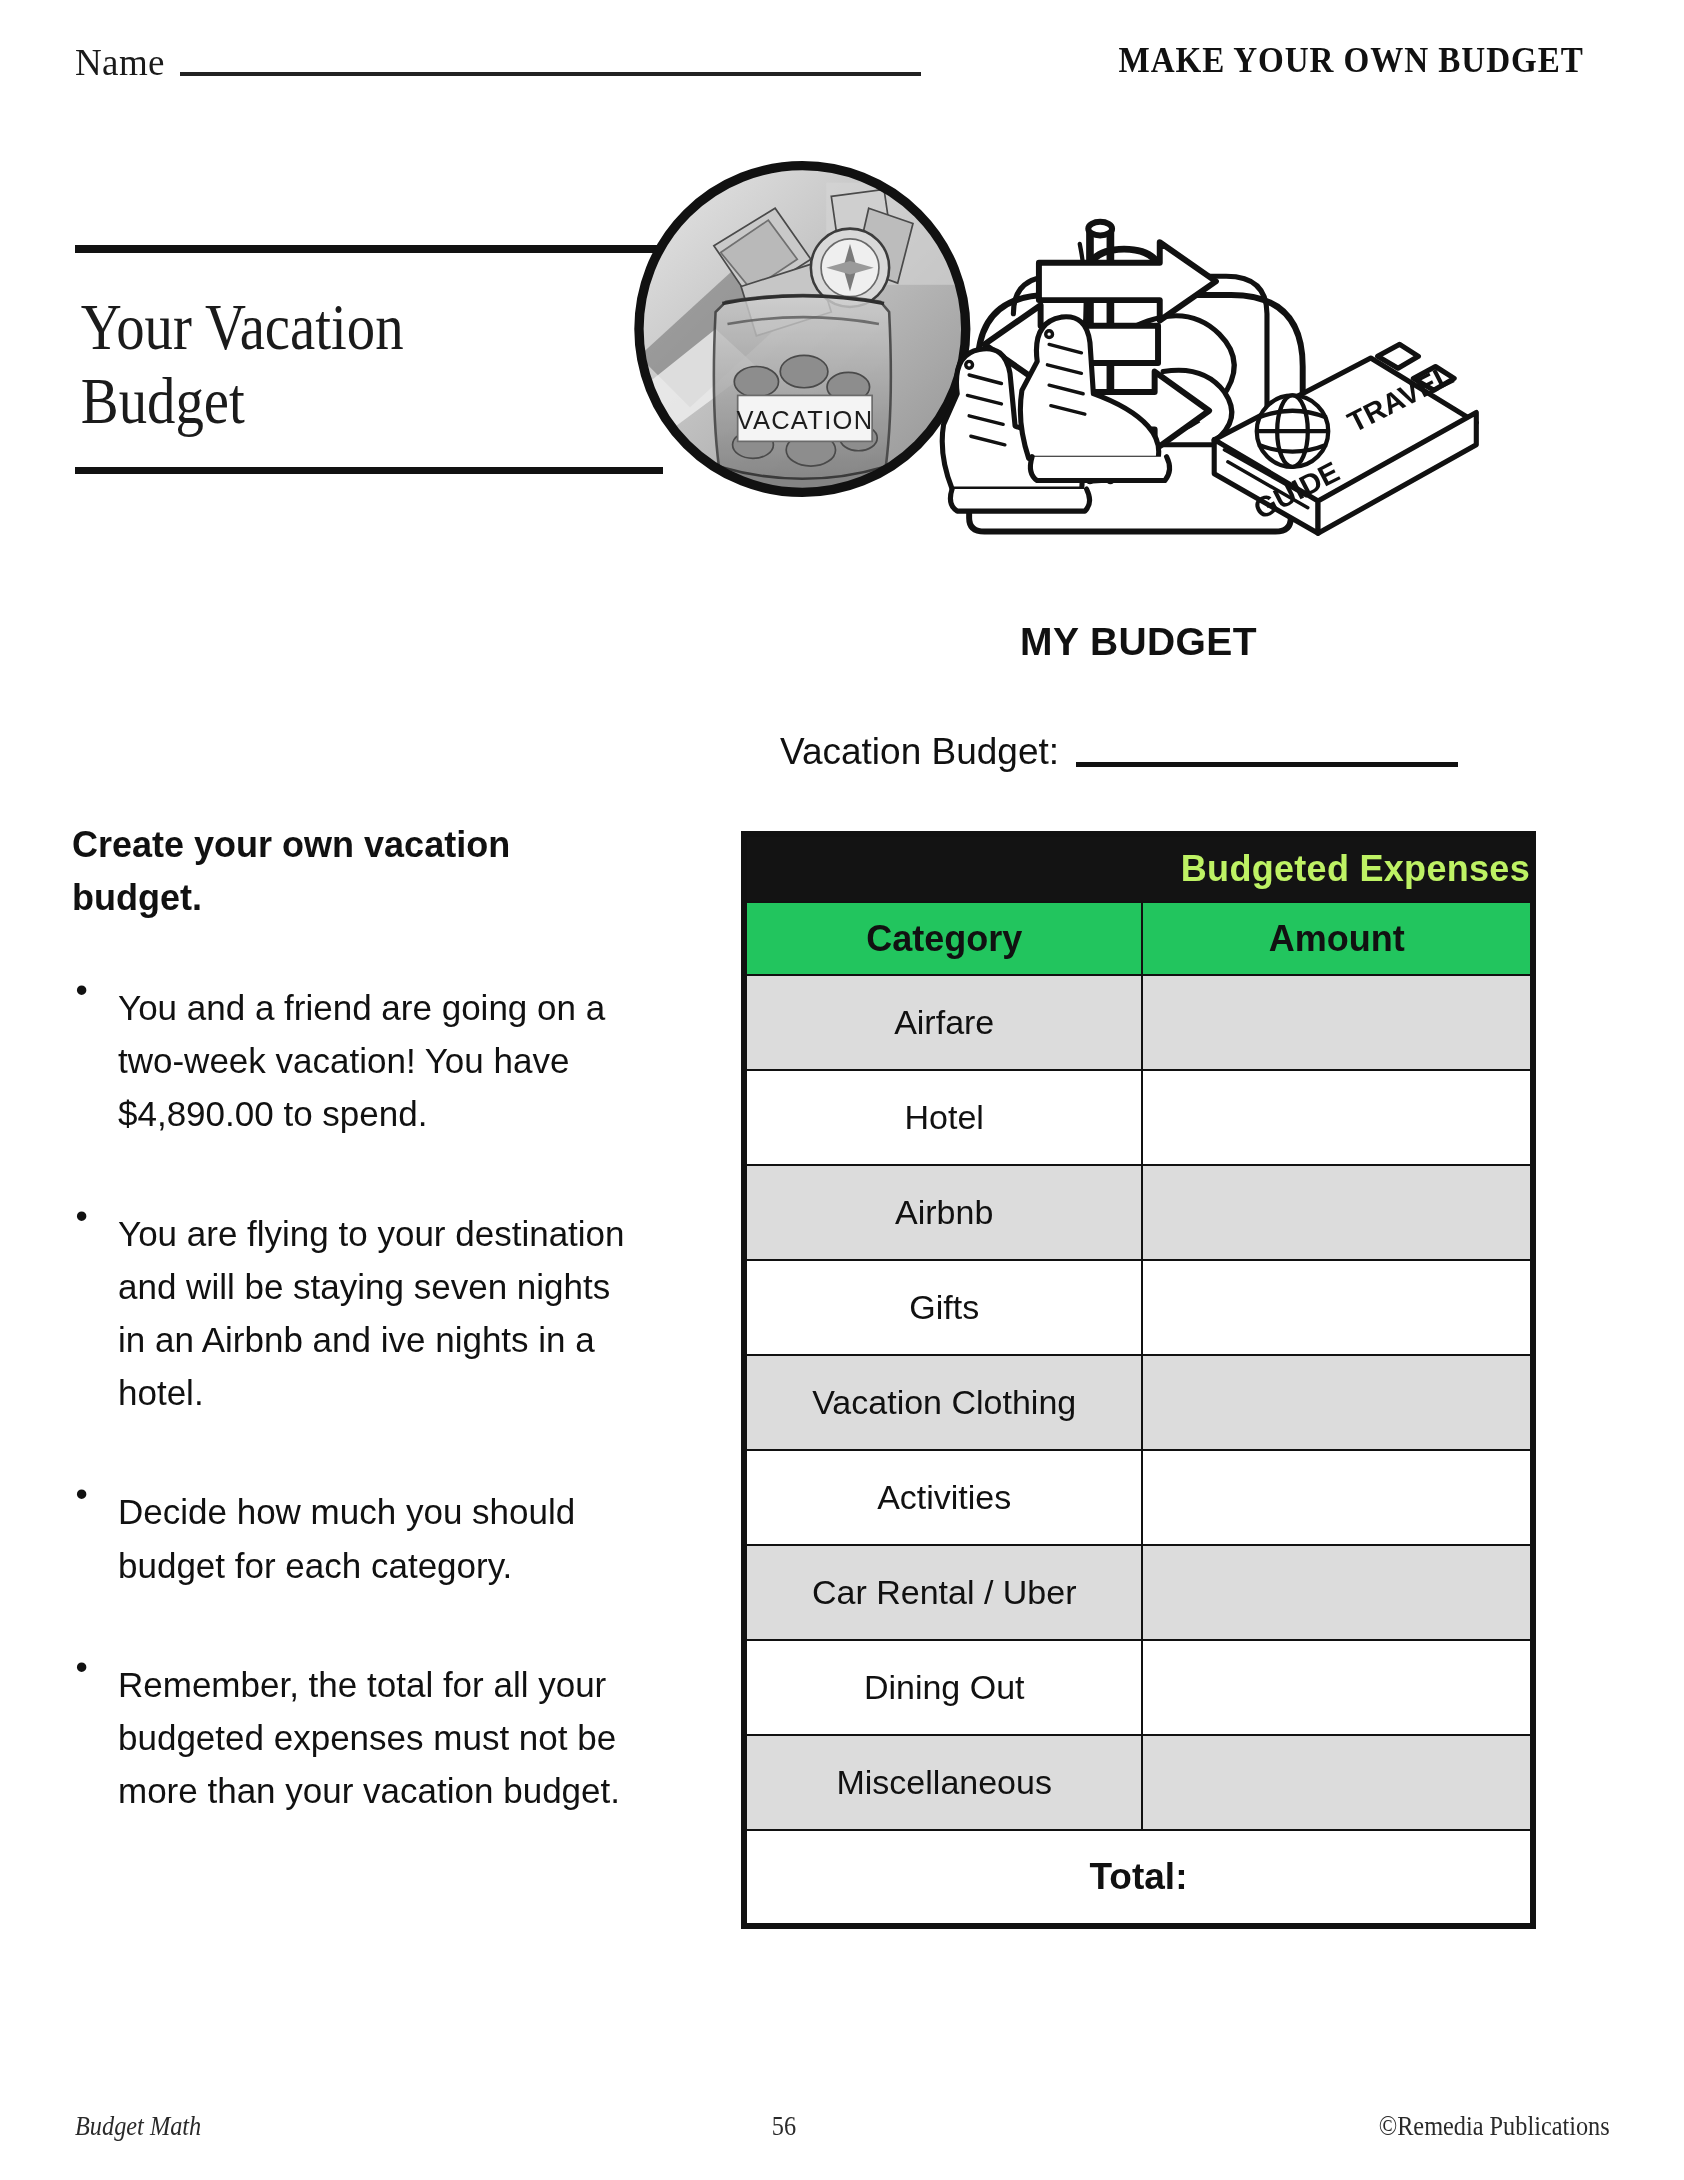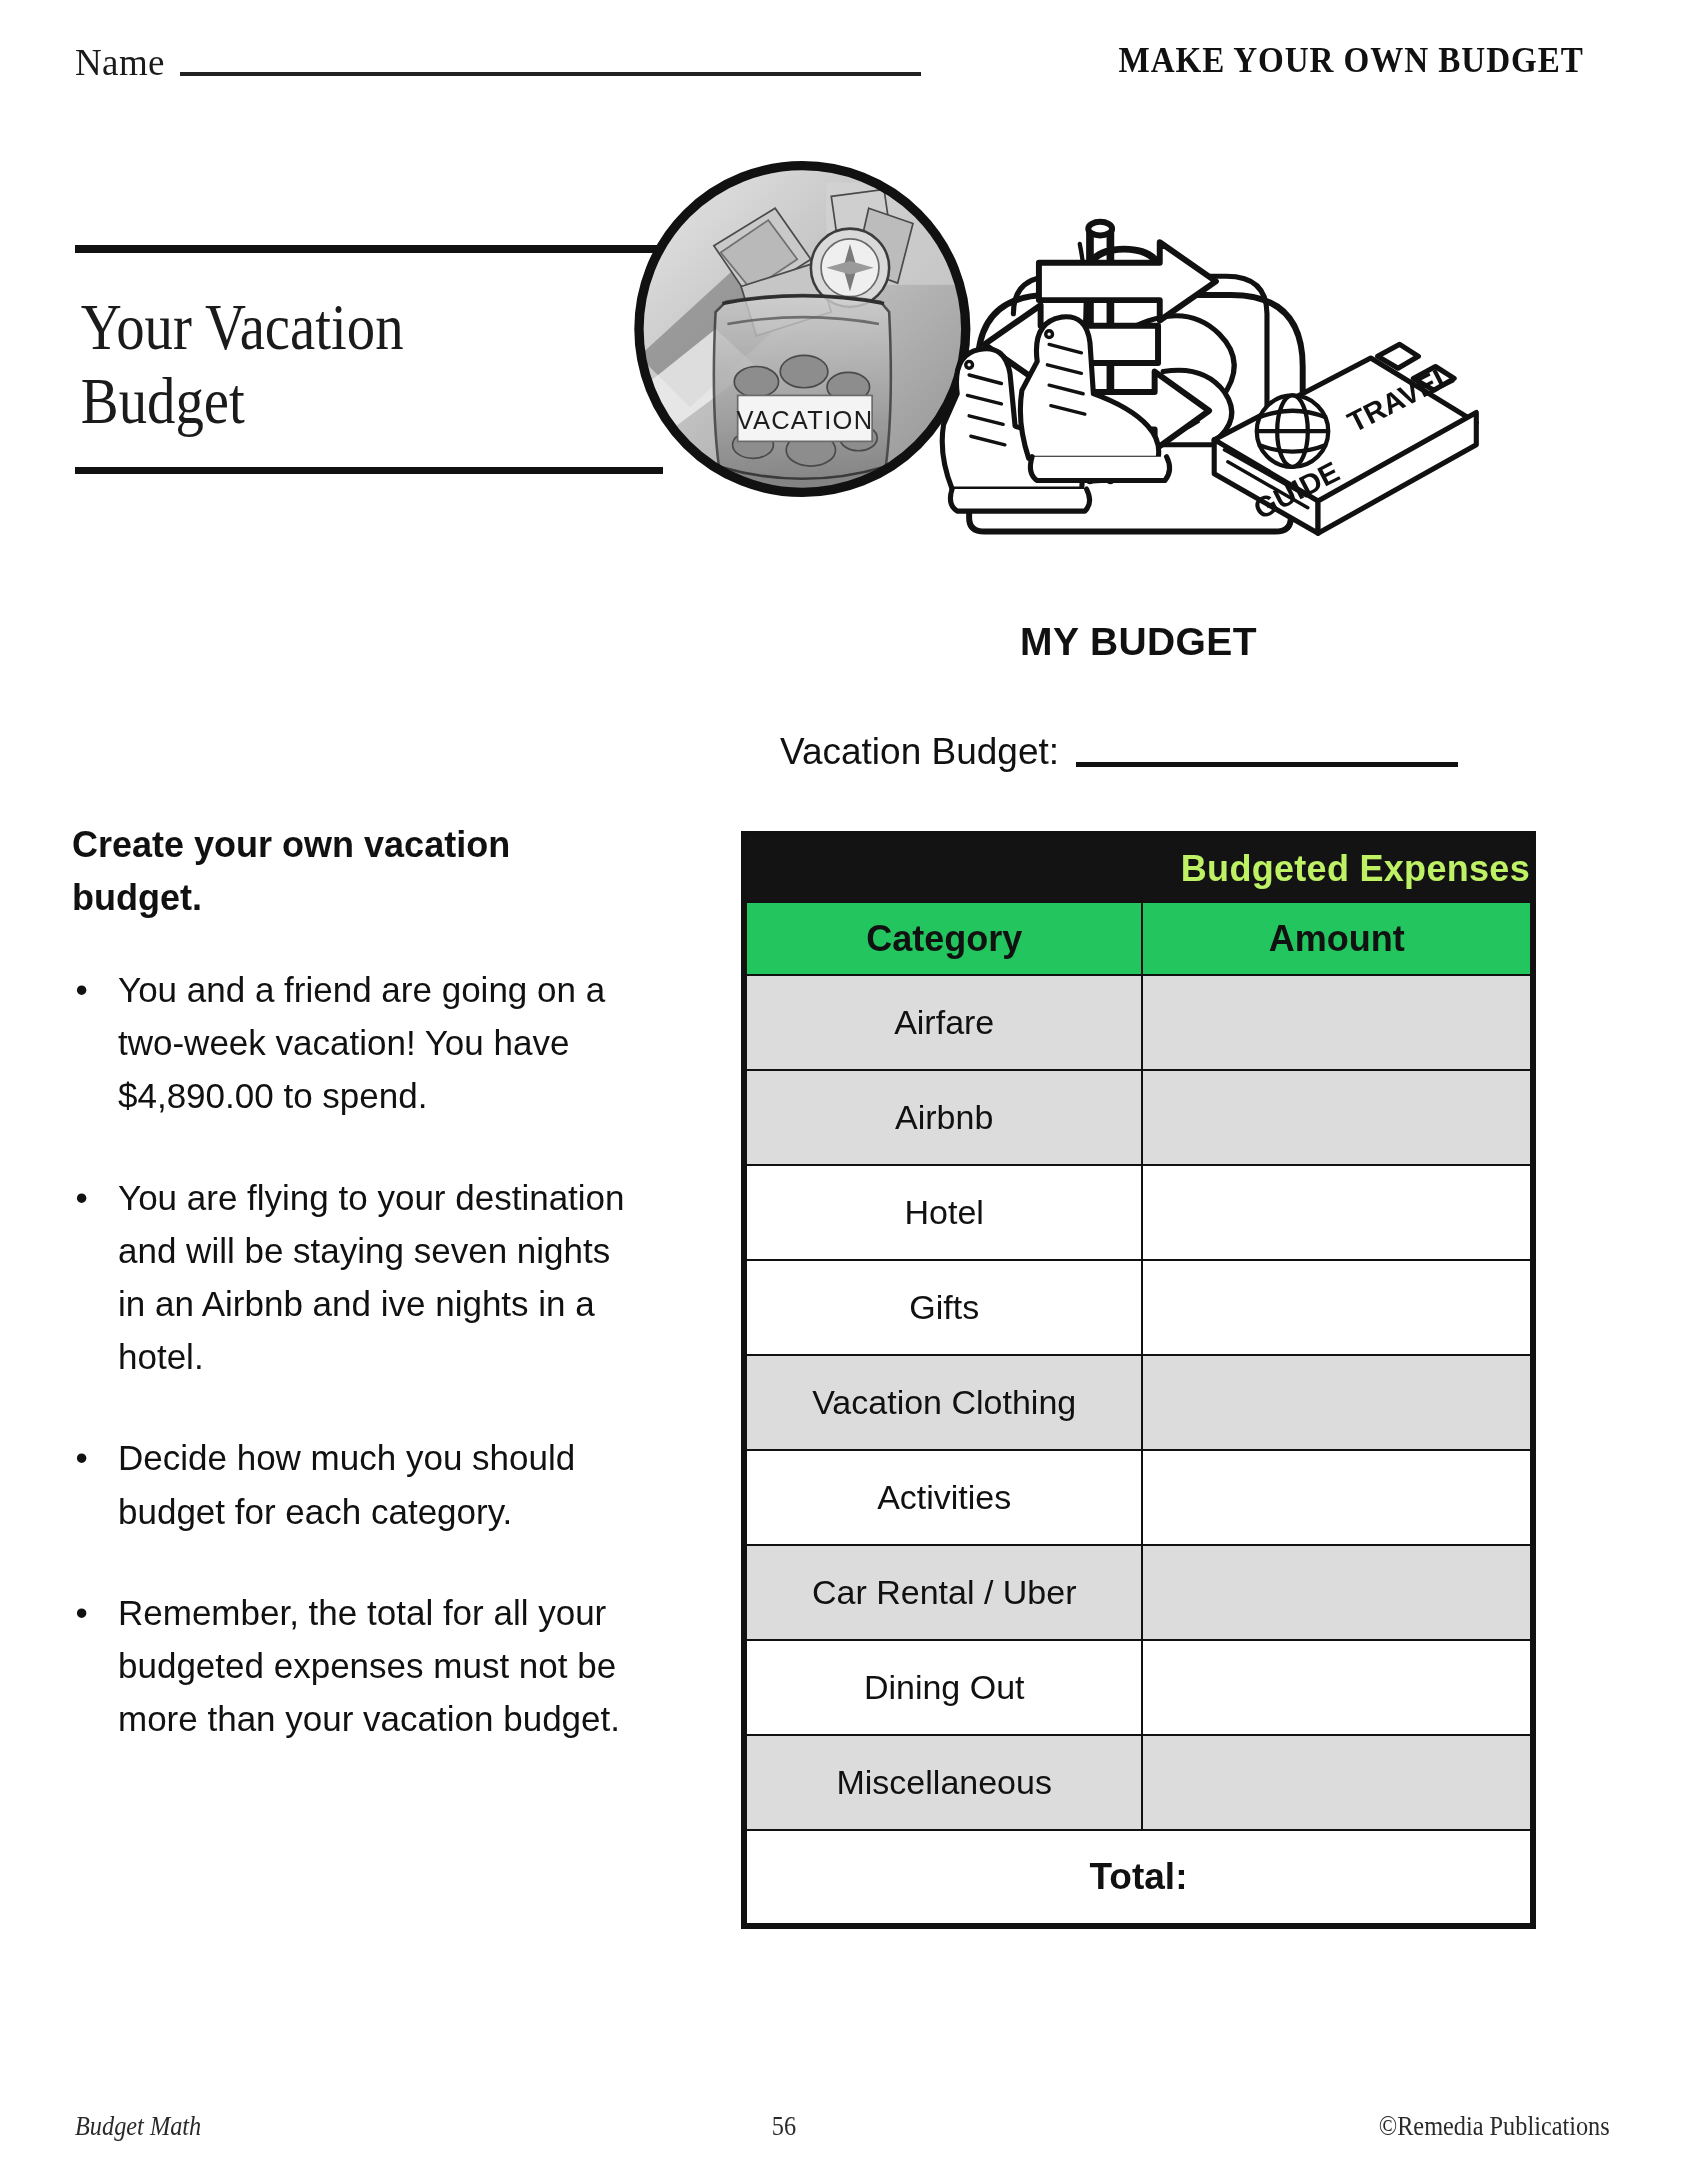--- a/index.html
+++ b/index.html
@@ -152,21 +152,21 @@
     color: #111111;
   }
   .bullet-dot {
     width: 46px;
     flex: 0 0 46px;
     font-size: 35px;
     line-height: 1.52;
     text-align: left;
     padding-left: 3.4px;
   }
-  .bullet-text { flex: 1; }
+  .bullet-text { flex: 1; margin-top: 18px; }
 
   
   .budget-table {
     position: absolute;
     left: 741px;
     top: 831px;
     width: 795px;
     border: 4.3px solid #111111;
     border-collapse: collapse;
   }
@@ -428,26 +428,26 @@
         </tr>
         <tr class="col-head">
           <th>Category</th>
           <th>Amount</th>
         </tr>
 
         <tr class="row shaded">
           <td>Airfare</td>
           <td></td>
         </tr>
+        <tr class="row plain">
+          <td>Hotel</td>
+          <td></td>
+        </tr>
         <tr class="row shaded">
           <td>Airbnb</td>
-          <td></td>
-        </tr>
-        <tr class="row plain">
-          <td>Hotel</td>
           <td></td>
         </tr>
         <tr class="row plain">
           <td>Gifts</td>
           <td></td>
         </tr>
         <tr class="row shaded">
           <td>Vacation Clothing</td>
           <td></td>
         </tr>

